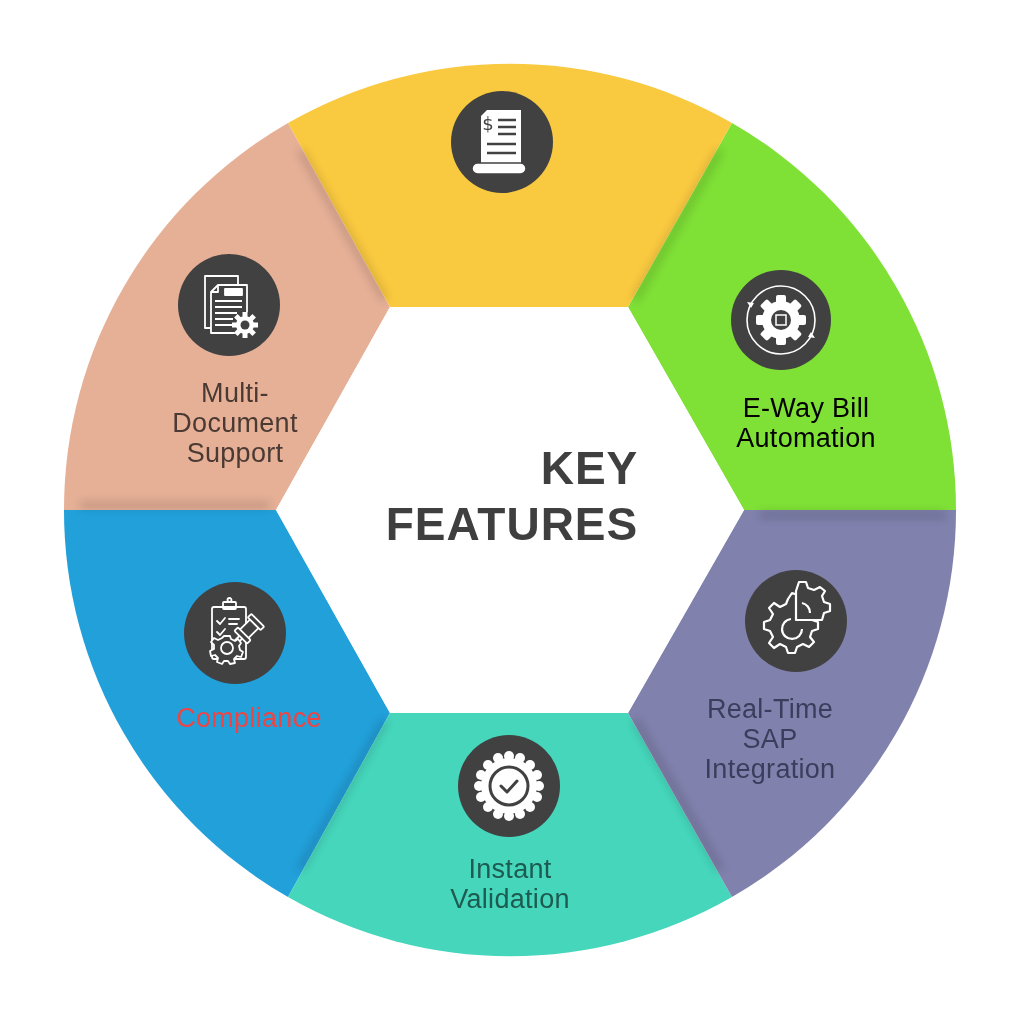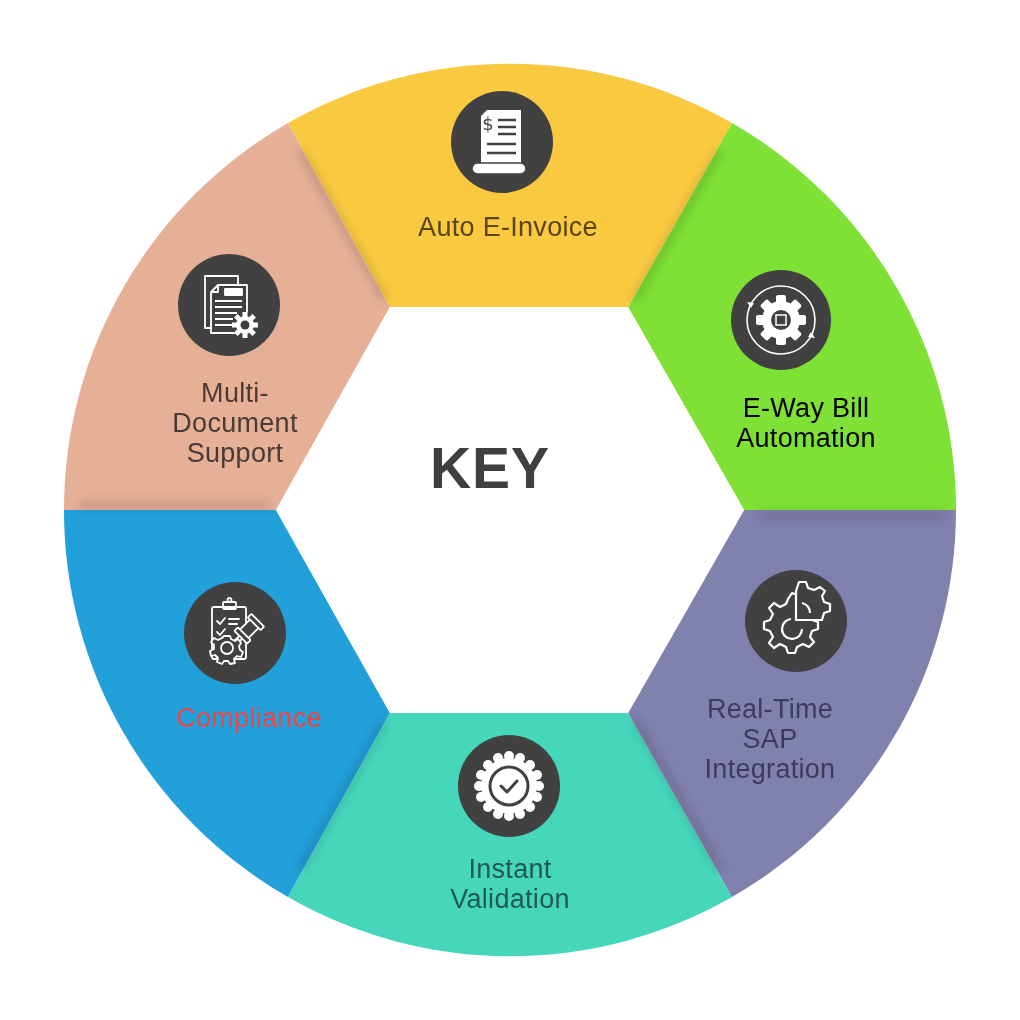--- a/index.html
+++ b/index.html
@@ -1,20 +1,20 @@
 <!DOCTYPE html>
 <html><head>
   <meta charset="utf-8">
   <style>
     html, body { margin: 0; padding: 0; background: #ffffff; }
     body { width: 1020px; height: 1020px; overflow: hidden; position: relative; font-family: "Liberation Sans", "DejaVu Sans", sans-serif; }
     #diagram { position: absolute; left: 0; top: 0; width: 1020px; height: 1020px; }
     .label { position: absolute; text-align: center; font-size: 27px; line-height: 30px; letter-spacing: 0.3px; white-space: nowrap; transform: translateX(-50%); }
     .label span { display: block; }
-    .title { position: absolute; left: 490px; top: 440px; transform: translateX(-50%); text-align: right; font-weight: bold; font-size: 57px; line-height: 56px; color: #3f3f3f; letter-spacing: 1px; }
+    .title { position: absolute; left: 512px; top: 440px; transform: translateX(-50%); text-align: right; font-weight: bold; font-size: 46px; line-height: 56px; color: #3f3f3f; letter-spacing: 1px; }
     .title span { display: block; }
   </style>
 </head>
 <body>
 
 <svg id="diagram" viewBox="0 0 1020 1020" xmlns="http://www.w3.org/2000/svg">
   <defs>
     <filter id="shadow" x="-20%" y="-20%" width="140%" height="140%">
       <feGaussianBlur in="SourceAlpha" stdDeviation="6"></feGaussianBlur>
       <feOffset dx="0" dy="0" result="b"></feOffset>
@@ -181,24 +181,24 @@
           <rect x="7" y="-2.5" width="6" height="5"></rect>
         </g>
       </g>
       <circle r="4.5" fill="#414141"></circle>
     </g>
   </g>
 </svg>
 
 <div class="title">
   <span>KEY</span>
+  <span>FEATURES</span>
 </div>
 
 <div class="label" style="left:508px; top:212px; color:#5a4513;">
-  <span>Auto E-Invoice</span>
 </div>
 
 <div class="label" style="left:806px; top:393px; color:#000000;">
   <span>E-Way Bill</span>
   <span>Automation</span>
 </div>
 
 <div class="label" style="left:770px; top:694px; color:#3c3d5c;">
   <span>Real-Time</span>
   <span>SAP</span>

